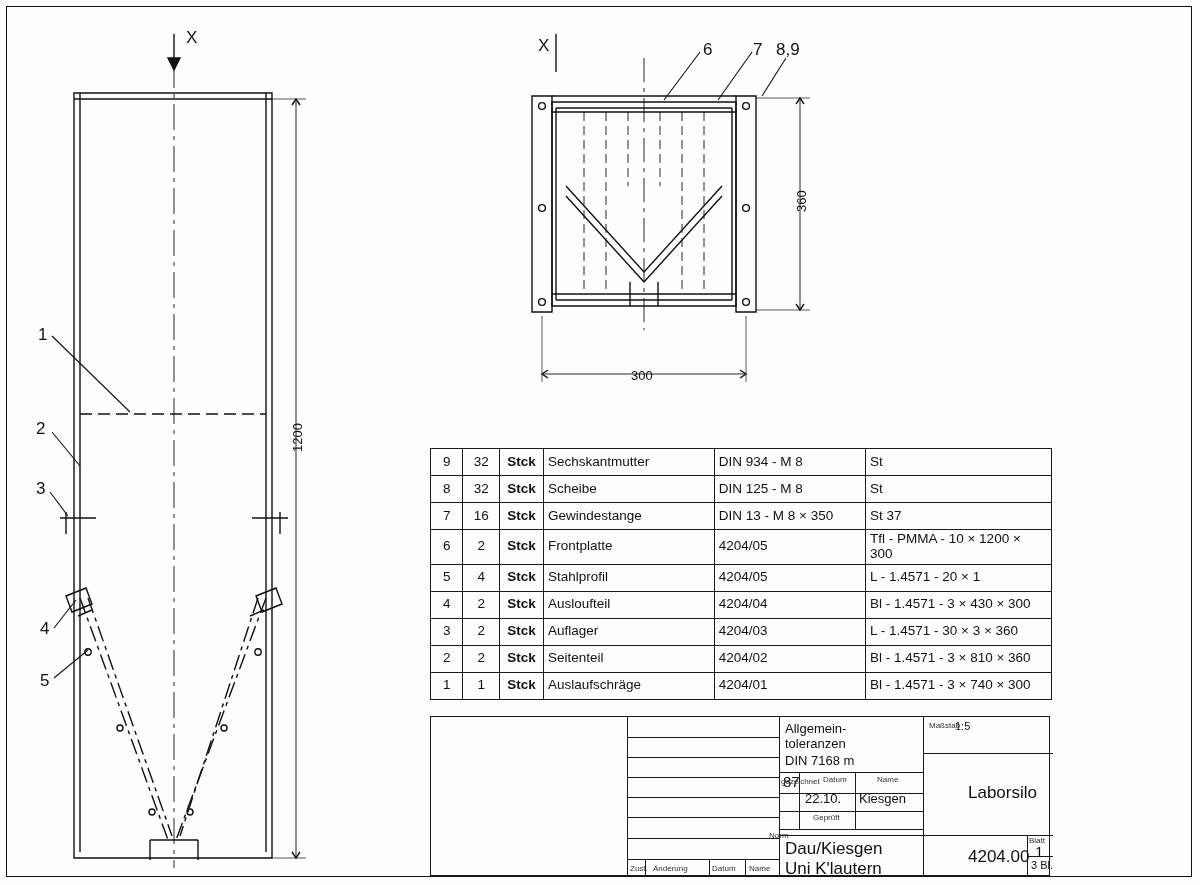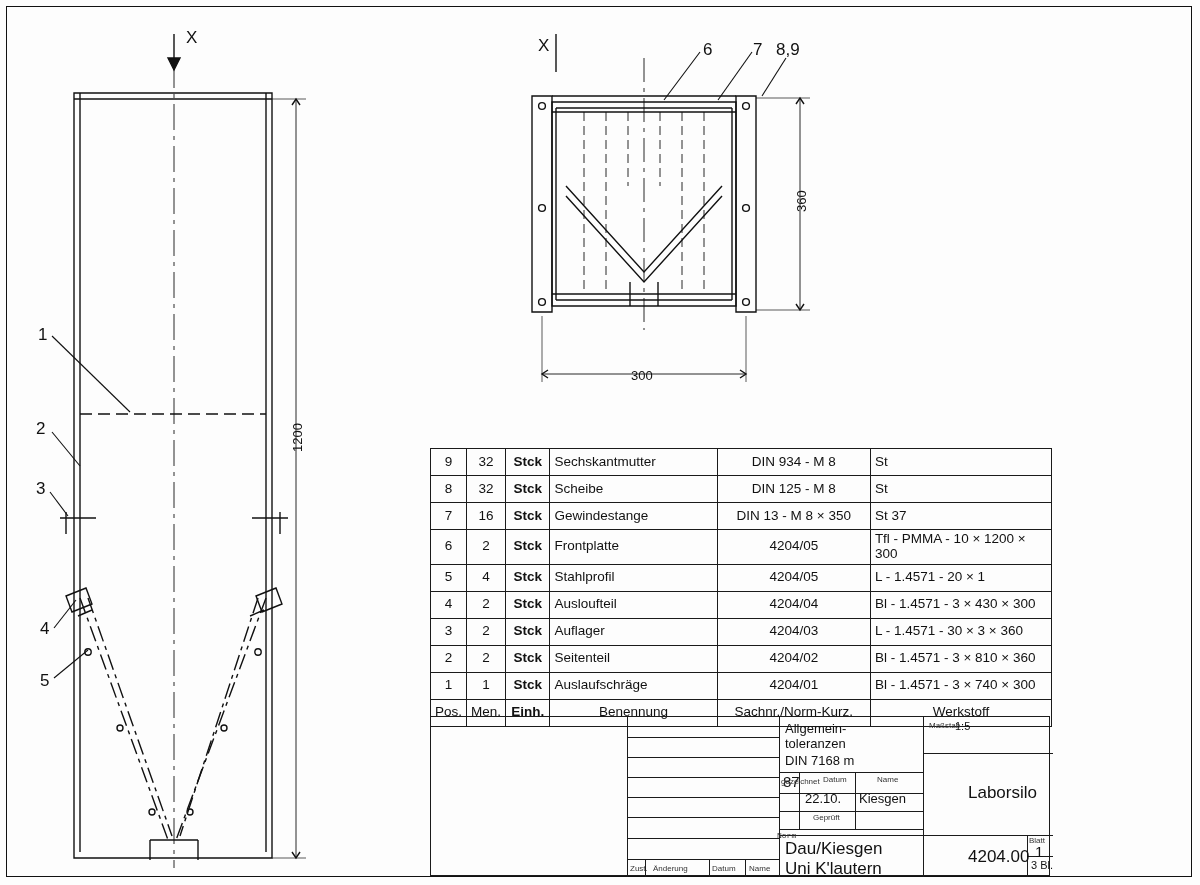--- a/index.html
+++ b/index.html
@@ -13,21 +13,21 @@
 
   
   #table{position:absolute;left:430px;top:448px;width:622px;}
   table.parts{border-collapse:collapse;width:622px;}
   table.parts td{border:1px solid #1b1b1b;font-size:13.5px;color:#111;padding:2px 4px;height:22px;line-height:1.1;}
   td.c{text-align:center;}
   .col-pos{width:26px;}
   .col-men{width:30px;}
   .col-einh{width:36px;font-weight:bold;}
   .col-ben{width:172px;}
-  .col-sach{width:158px;text-align:center;}
+  .col-sach{width:158px;}
   .col-werk{width:200px;}
   .hdrrow td{text-align:center;}
 
   
   #titleblock{position:absolute;left:430px;top:716px;width:620px;height:160px;border:1px solid #1b1b1b;box-sizing:border-box;}
   .tb-line{position:absolute;background:#1b1b1b;}
   .tb-txt{position:absolute;color:#111;white-space:nowrap;}
   .tiny{font-size:8px;color:#333;}
   .sm{font-size:11px;}
   .md{font-size:13px;}
@@ -236,28 +236,20 @@
             <td class="col-sach">4204/02</td>
             <td class="col-werk">Bl - 1.4571 - 3 × 810 × 360</td>
           </tr>
           <tr>
             <td class="c col-pos">1</td>
             <td class="c col-men">1</td>
             <td class="c col-einh">Stck</td>
             <td class="col-ben">Auslaufschräge</td>
             <td class="col-sach">4204/01</td>
             <td class="col-werk">Bl - 1.4571 - 3 × 740 × 300</td>
-          </tr>
-          <tr class="hdrrow">
-            <td class="c col-pos">Pos.</td>
-            <td class="c col-men">Men.</td>
-            <td class="c col-einh">Einh.</td>
-            <td class="c col-ben">Benennung</td>
-            <td class="c col-sach">Sachnr./Norm-Kurz.</td>
-            <td class="c col-werk">Werkstoff</td>
           </tr>
         </tbody>
     </table>
   </div>
 
   <div id="titleblock">
 
     <div class="tb-line" style="left:196px;top:0;width:1px;height:160px;"></div>
     <div class="tb-line" style="left:348px;top:0;width:1px;height:160px;"></div>
     <div class="tb-line" style="left:492px;top:0;width:1px;height:160px;"></div>
@@ -290,21 +282,21 @@
     <div class="tb-txt tiny" style="left:498px;top:4px;">Maßstab</div>
     <div class="tb-txt sm" style="left:524px;top:3px;">1:5</div>
 
     <div class="tb-txt tiny" style="left:392px;top:58px;">Datum</div>
     <div class="tb-txt tiny" style="left:446px;top:58px;">Name</div>
     <div class="tb-txt sm" style="left:352px;top:56px;font-size:15px;">87</div>
     <div class="tb-txt tiny" style="left:350px;top:60px;">gezeichnet</div>
     <div class="tb-txt md" style="left:374px;top:74px;">22.10.</div>
     <div class="tb-txt md" style="left:428px;top:74px;">Kiesgen</div>
     <div class="tb-txt tiny" style="left:350px;top:96px;padding-left:32px;">Geprüft</div>
-    <div class="tb-txt tiny" style="left:346px;top:114px;font-family:Liberation Mono, monospace;">Norm</div>
+    <div class="tb-txt tiny" style="left:338px;top:114px;">Norm</div>
 
     <div class="tb-txt huge" style="left:500px;top:66px;">Laborsilo</div>
 
     <div class="tb-txt big" style="left:354px;top:122px;font-size:17px;">Dau/Kiesgen</div>
     <div class="tb-txt big" style="left:354px;top:142px;font-size:17px;">Uni K'lautern</div>
 
     <div class="tb-txt huge" style="left:500px;top:130px;">4204.00</div>
 
     <div class="tb-txt tiny" style="left:598px;top:119px;">Blatt</div>
     <div class="tb-txt md" style="left:604px;top:126px;font-size:15px;">1</div>

